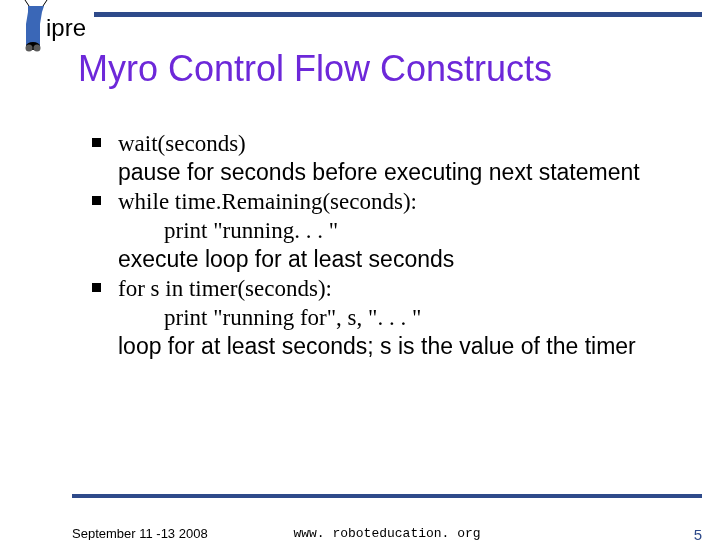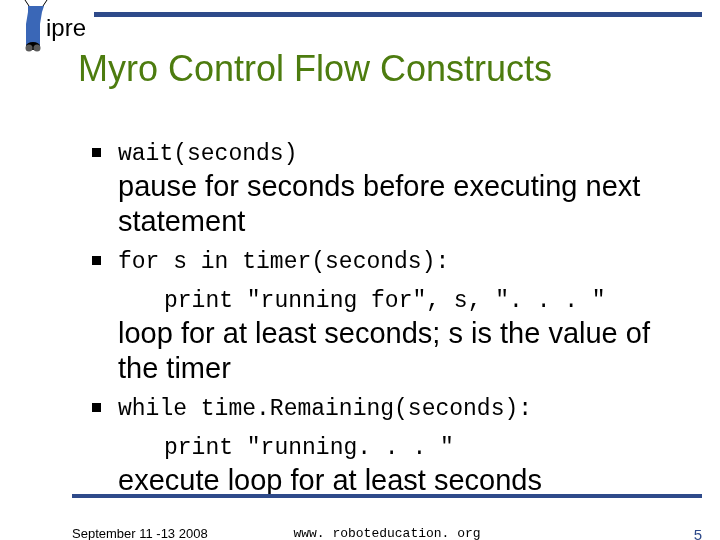--- a/index.html
+++ b/index.html
@@ -24,21 +24,21 @@
     top: 0;
     left: 10px;
     width: 90px;
     height: 52px;
   }
   .title {
     position: absolute;
     top: 48px;
     left: 78px;
     font-size: 36px;
-    color: #4d7c0f;
+    color: #6d28d9;
     font-weight: 400;
   }
   .content {
     position: absolute;
     top: 130px;
     left: 92px;
     right: 38px;
   }
   .item {
     position: relative;
@@ -46,31 +46,30 @@
   }
   .bullet {
     position: absolute;
     left: 0;
     top: 8px;
     width: 9px;
     height: 9px;
     background: #000;
   }
   .code {
-    font-family: Liberation Mono, monospace;
+    font-family: Liberation Serif, serif;
     font-size: 23px;
     color: #000;
     margin-left: 26px;
     line-height: 1.25;
     white-space: pre;
-    margin-top: 10px;
   }
   .desc {
     font-family: Arial, Helvetica, sans-serif;
-    font-size: 29px;
+    font-size: 23px;
     color: #000;
     margin-left: 26px;
     line-height: 1.2;
   }
   .indent {
     margin-left: 72px;
   }
   .footer-bar {
     position: absolute;
     left: 72px;
@@ -125,30 +124,30 @@
 
   <div class="item">
     <div class="bullet"></div>
     <div class="code">wait(seconds)</div>
     <div class="desc">pause for seconds before executing next statement</div>
   </div>
 
 
   <div class="item">
     <div class="bullet"></div>
-    <div class="code">for s in timer(seconds):</div>
-    <div class="code indent">print "running for", s, ". . . "</div>
-    <div class="desc">loop for at least seconds; s is the value of the timer</div>
+    <div class="code">while time.Remaining(seconds):</div>
+    <div class="code indent">print "running. . . "</div>
+    <div class="desc">execute loop for at least seconds</div>
   </div>
 
   <div class="item">
     <div class="bullet"></div>
-    <div class="code">while time.Remaining(seconds):</div>
-    <div class="code indent">print "running. . . "</div>
-    <div class="desc">execute loop for at least seconds</div>
+    <div class="code">for s in timer(seconds):</div>
+    <div class="code indent">print "running for", s, ". . . "</div>
+    <div class="desc">loop for at least seconds; s is the value of the timer</div>
   </div>
 
 </div>
 
 <div class="footer-bar"></div>
 <div class="footer">
   <span class="footer-date">September 11 -13 2008</span>
   <span class="footer-url">www. roboteducation. org</span>
   <span class="footer-page">5</span>
 </div>

